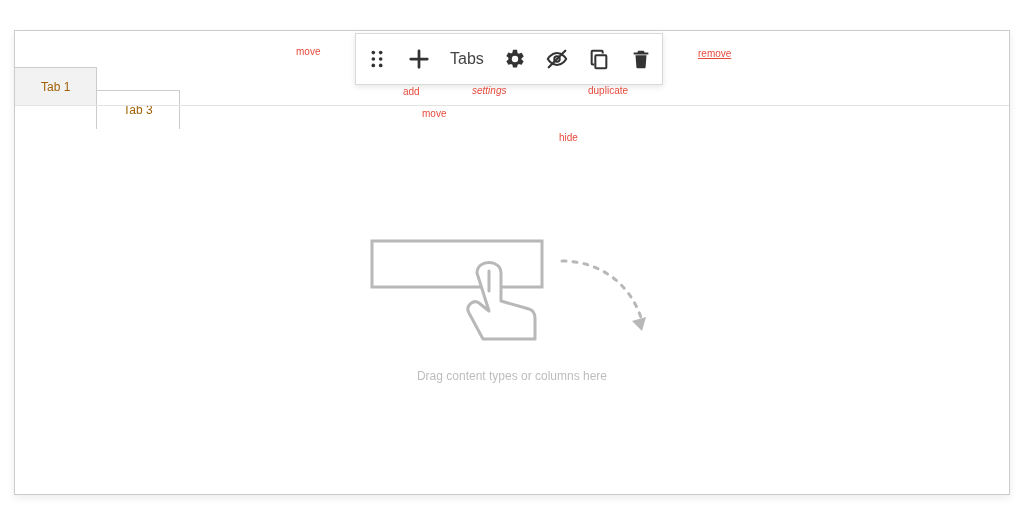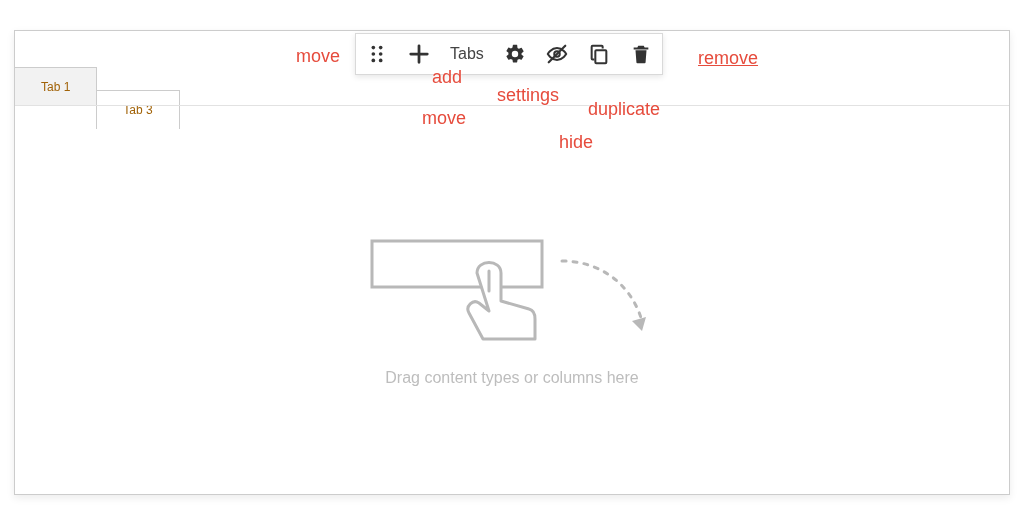--- a/index.html
+++ b/index.html
@@ -42,21 +42,21 @@
       margin-left: -1px;
       cursor: pointer;
     }
     .tab:first-child { margin-left: 0; border-left: none; }
     .tab.active { background: #fff; position: relative; top: 1px; height: 39px; margin-top: 22px;}
     
     .toolbar {
       position: absolute;
       top: 33px;
       left: 355px;
-      height: 42px;
+      height: 52px;
       background: #fff;
       border: 1px solid #d9d9d9;
       display: flex;
       align-items: center;
       box-shadow: 0 2px 6px rgba(0,0,0,0.1);
       z-index: 4;
     }
     .toolbar-item {
       height: 100%;
       min-width: 42px;
@@ -71,45 +71,45 @@
       font-size: 16px;
       color: #444;
       padding: 0 10px;
       cursor: text;
     }
     .toolbar svg { width: 22px; height: 22px; }
     
     .annot {
       position: absolute;
       color: #e64b3c;
-      font-size: 18px;
+      font-size: 10px;
       font-weight: 500;
       font-family: Arial, sans-serif;
       text-shadow: 0 1px 2px rgba(255,255,255,0.9), 0 0 3px rgba(255,255,255,0.9);
       pointer-events: none;
       z-index: 5;
     }
     .annot.move { top: 46px; left: 296px; }
-    .annot.add { top: 67px; left: 403px; margin-left: 29px; }
+    .annot.add { top: 86px; left: 403px; }
     .annot.label { top: 108px; left: 422px; }
-    .annot.settings { top: 85px; left: 497px; }
+    .annot.settings { top: 85px; left: 472px; font-style: italic; }
     .annot.hide { top: 108px; left: 559px; margin-top: 24px; }
-    .annot.duplicate { top: 99px; left: 588px; }
+    .annot.duplicate { top: 85px; left: 588px; }
     .annot.remove { top: 48px; left: 698px; text-decoration: underline; }
     
     .dropzone {
       position: absolute;
       top: 200px;
       left: 50%;
       transform: translateX(-50%);
       width: 400px;
       text-align: center;
     }
     .drop-illus { width: 300px; height: 120px; margin: 0 auto; display: block; }
-    .drop-text { margin-top: 18px; font-size: 16px; color: #bdbdbd; }
+    .drop-text { margin-top: 18px; font-size: 12px; color: #bdbdbd; }
   </style>
 </head>
 <body>
 
 <div class="stage">
 
   <div class="tabs">
     <div class="tab">Tab 1</div>
     <div class="tab active">Tab 3</div>
   </div>

